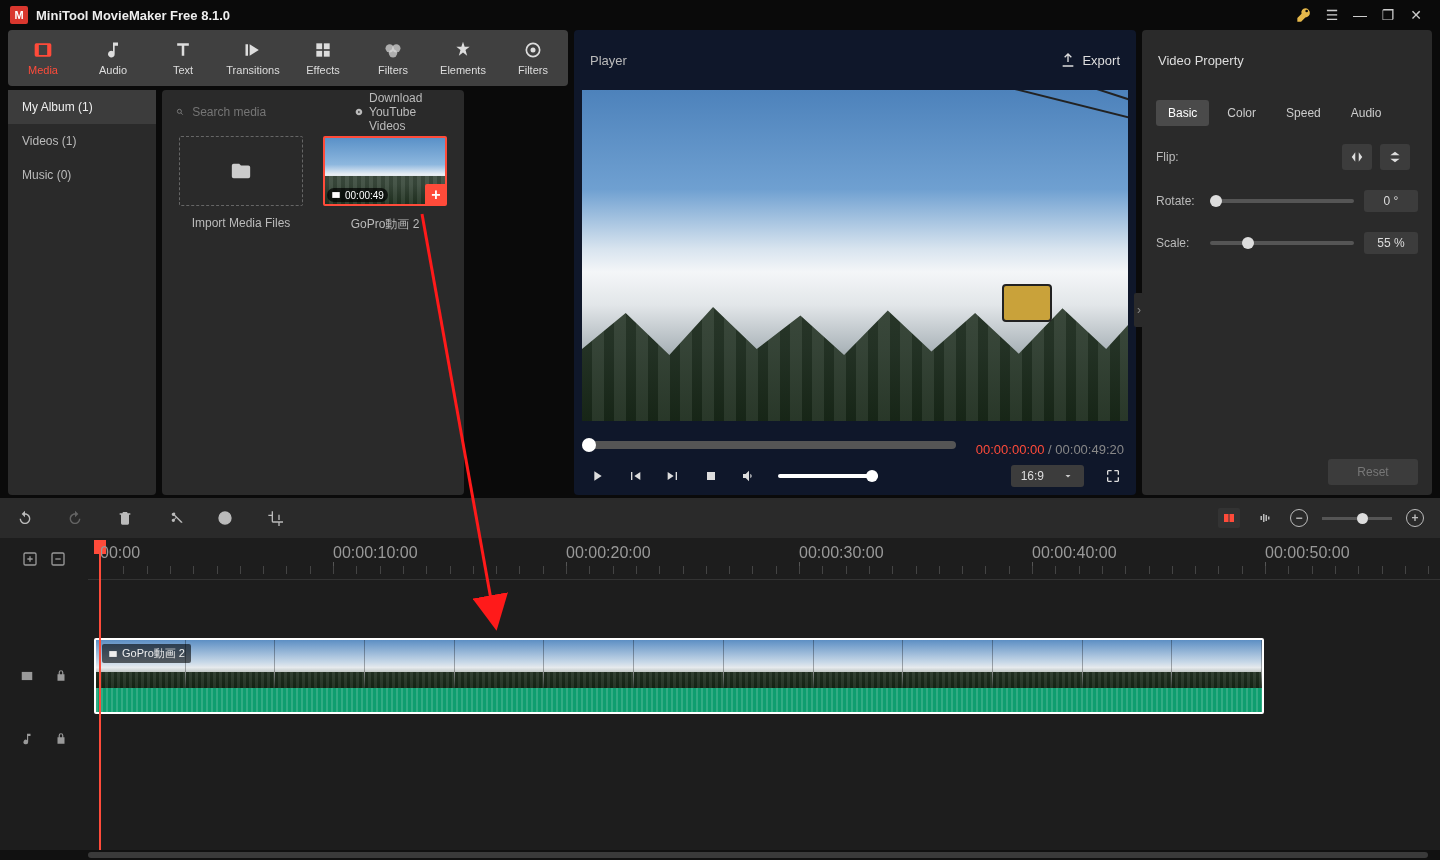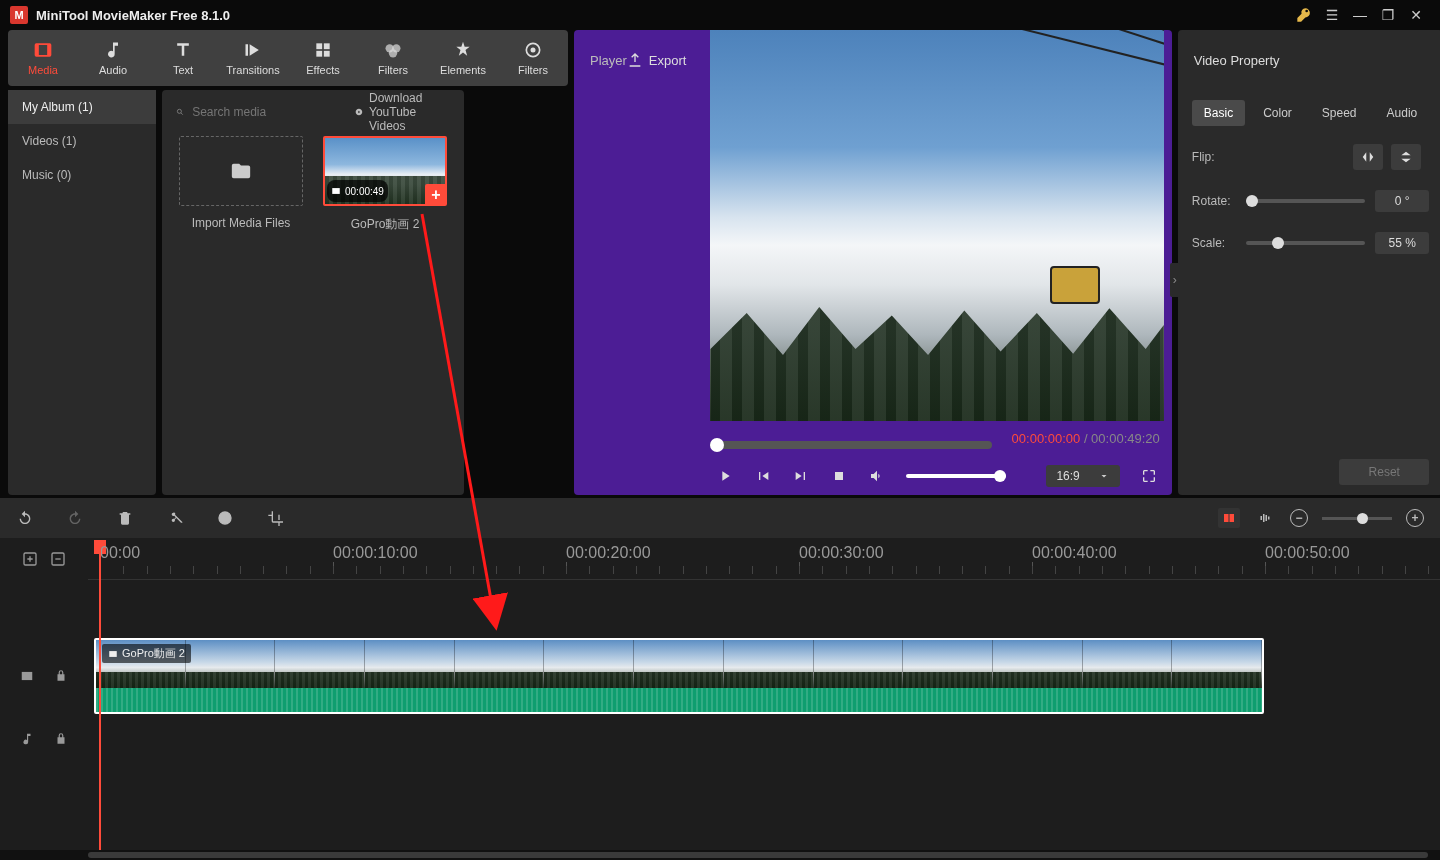--- a/index.html
+++ b/index.html
@@ -13,21 +13,21 @@
 .titlebar .win-btn { width: 28px; height: 28px; display: flex; align-items: center; justify-content: center; cursor: pointer; color: #ccc; font-size: 14px; }
 .titlebar .key-btn svg { width: 16px; height: 16px; }
 
 
 .topbar { display: flex; gap: 6px; height: 60px; padding: 0 8px; }
 .tooltabs { display: flex; background: #404040; border-radius: 4px; flex: 0 0 560px; }
 .tooltab { flex: 1; display: flex; flex-direction: column; align-items: center; justify-content: center; gap: 4px; cursor: pointer; color: #ddd; font-size: 11px; }
 .tooltab.active { color: #ff4b3a; }
 .tooltab svg { width: 20px; height: 20px; }
 
-.player-panel { flex: 1; background: #4c1d95; border-radius: 4px; display: flex; flex-direction: row; margin-left: 0; }
+.player-panel { flex: 1; background: #0f172a; border-radius: 4px; display: flex; flex-direction: column; margin-left: 0; }
 .player-header { height: 60px; display: flex; align-items: center; padding: 0 16px; }
 .player-header .label { color: #bbb; font-size: 13px; }
 .player-header .spacer { flex: 1; }
 .export-btn { display: flex; align-items: center; gap: 6px; color: #ddd; cursor: pointer; font-size: 13px; }
 
 .props-panel { width: 290px; background: #2a2a2a; border-radius: 4px; display: flex; flex-direction: column; }
 .props-header { height: 60px; display: flex; align-items: center; padding: 0 16px; color: #ddd; font-size: 13px; }
 
 
 .main { display: flex; gap: 6px; padding: 0 8px; height: 405px; }
@@ -40,21 +40,21 @@
 .media-search-row input { background: transparent; border: none; outline: none; color: #ccc; flex: 1; font-size: 12px; }
 .dl-link { color: #bbb; display: flex; align-items: center; gap: 6px; cursor: pointer; font-size: 12px; }
 
 .media-grid { display: flex; gap: 14px; }
 .media-card { width: 130px; display: flex; flex-direction: column; align-items: center; gap: 10px; }
 .media-thumb { width: 124px; height: 70px; border-radius: 2px; position: relative; }
 .import-box { border: 1px dashed #666; display: flex; align-items: center; justify-content: center; }
 .import-box svg { width: 28px; height: 22px; fill: #ccc; }
 .clip-thumb { border: 2px solid #ff4b3a; background: linear-gradient(to bottom, #5a91c8 0%, #8db7de 40%, #e8eef4 55%, #cfd6dc 70%, #3a4a3a 100%); overflow: hidden; }
 .clip-thumb .trees { position: absolute; bottom: 0; left: 0; right: 0; height: 28px; background: repeating-linear-gradient(90deg, #1a2a1a 0 4px, #2f3f2f 4px 8px); opacity: .85; }
-.clip-thumb .dur { position: absolute; bottom: 2px; left: 2px; height: 22px; background: rgba(0,0,0,.7); color: #fff; font-size: 10px; display: flex; align-items: center; gap: 4px; padding: 0 4px; border-radius: 8px; }
+.clip-thumb .dur { position: absolute; bottom: 2px; left: 2px; height: 14px; background: rgba(0,0,0,.7); color: #fff; font-size: 10px; display: flex; align-items: center; gap: 4px; padding: 0 4px; border-radius: 8px; }
 .clip-thumb .addbtn { position: absolute; bottom: -2px; right: -2px; width: 22px; height: 22px; background: #ff4b3a; border: 2px solid #ff4b3a; color: #fff; display: flex; align-items: center; justify-content: center; font-size: 16px; font-weight: bold; border-radius: 2px; cursor: pointer; }
 .media-card .caption { color: #bbb; font-size: 12px; }
 
 
 .player-body { flex: 1; display: flex; flex-direction: column; padding: 0 8px 8px; position: relative; }
 .video-frame { flex: 1; background: #000; position: relative; overflow: hidden; }
 .video-scene { position: absolute; inset: 0; background: linear-gradient(to bottom, #4d82bb 0%, #6fa0d1 30%, #d8e4ef 48%, #f4f6f8 55%, #e2e6e9 65%, #aeb7bc 78%, #2f3b2f 100%); }
 .cable { position: absolute; top: -10%; right: -5%; width: 140%; height: 2px; background: #222; transform-origin: right top; }
 .gondola { position: absolute; right: 14%; bottom: 30%; width: 50px; height: 38px; background: #c9a23a; border: 2px solid #222; border-radius: 4px; }
 .tree-row { position: absolute; bottom: 0; left: 0; right: 0; height: 120px; background: repeating-linear-gradient(90deg, rgba(20,35,20,.9) 0 10px, rgba(40,55,40,.9) 10px 22px); clip-path: polygon(0 40%, 8% 10%, 16% 45%, 24% 5%, 32% 40%, 40% 12%, 48% 45%, 56% 8%, 64% 42%, 72% 10%, 80% 44%, 88% 6%, 96% 40%, 100% 20%, 100% 100%, 0 100%); }
@@ -225,21 +225,21 @@
       <div class="video-frame">
         <div class="video-scene">
           <div class="cable" style="transform: rotate(18deg); top:5%;"></div>
           <div class="cable" style="transform: rotate(22deg); top:2%;"></div>
           <div class="cable" style="transform: rotate(14deg); top:10%;"></div>
           <div class="tree-row"></div>
           <div class="gondola"></div>
         </div>
       </div>
       <div class="collapse-handle">›</div>
-      <div style="display:flex; align-items:flex-start; gap:20px; margin-top:10px;">
+      <div style="display:flex; align-items:flex-end; gap:20px; margin-top:10px;">
         <div class="scrub" style="flex:1;">
             <div class="knob"></div>
           </div>
         <div class="timecodes">
           <span class="cur">00:00:00:00</span> / <span>00:00:49:20</span>
         </div>
       </div>
       <div class="controls">
         <div class="ctrl-btn">
             <svg viewBox="0 0 24 24">

